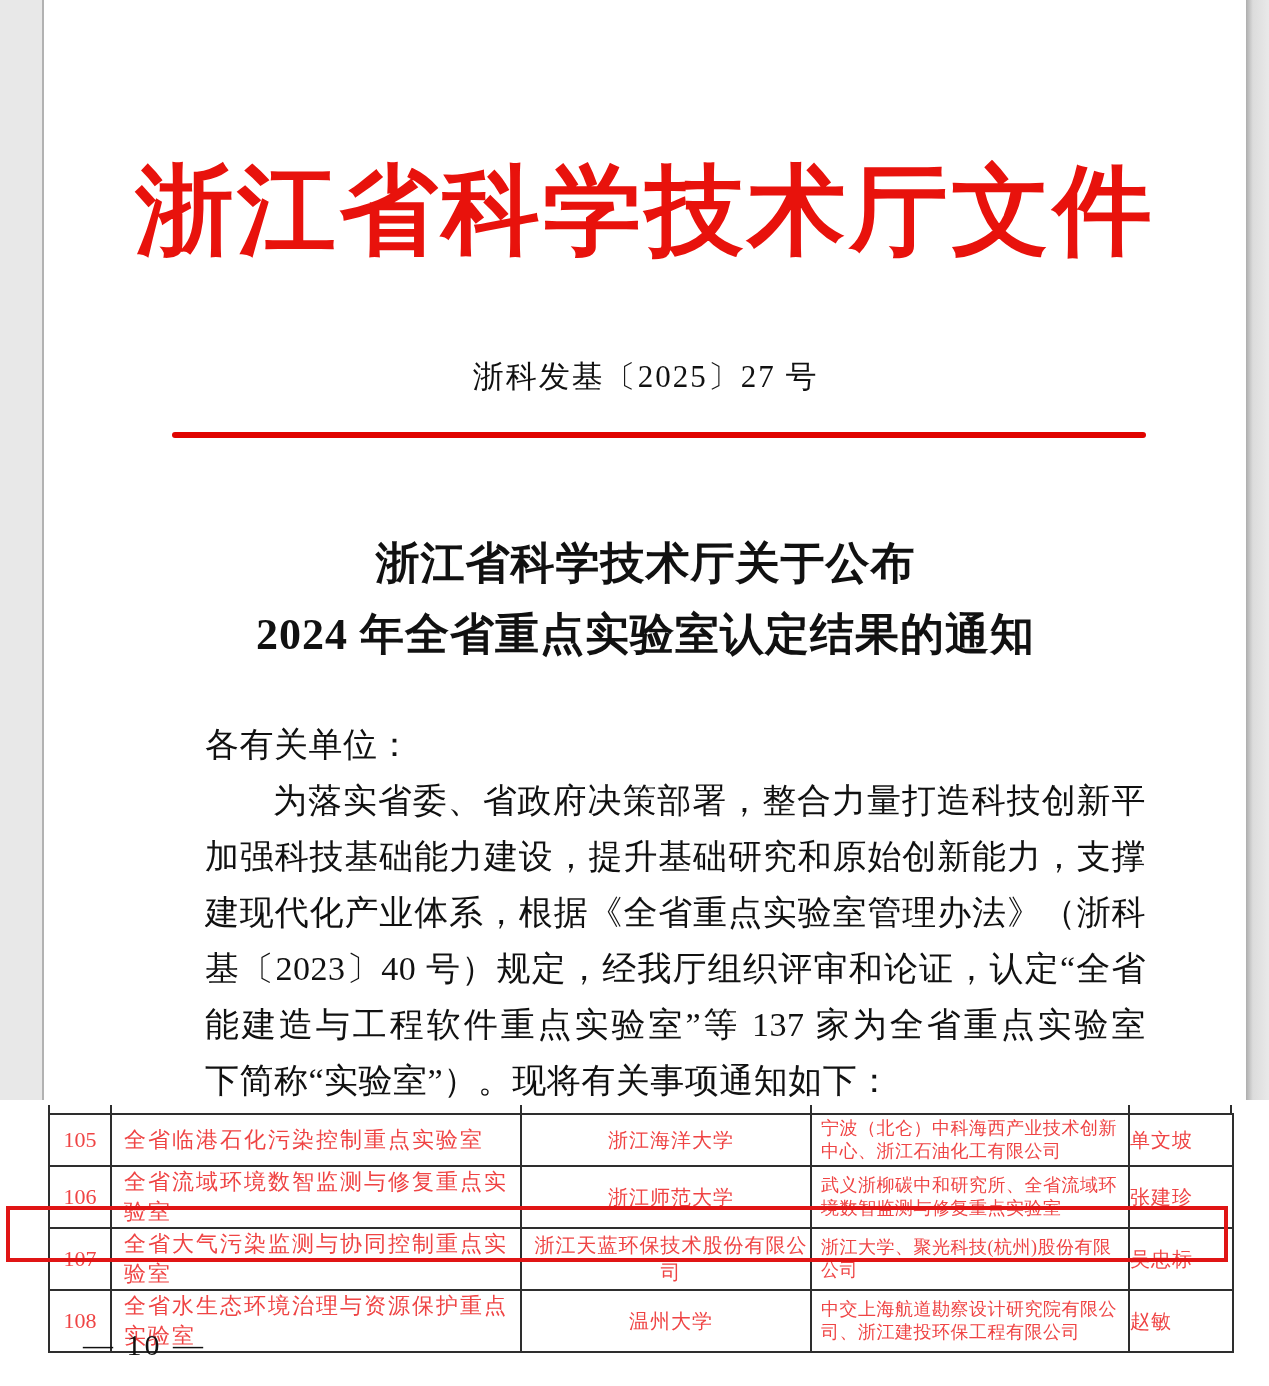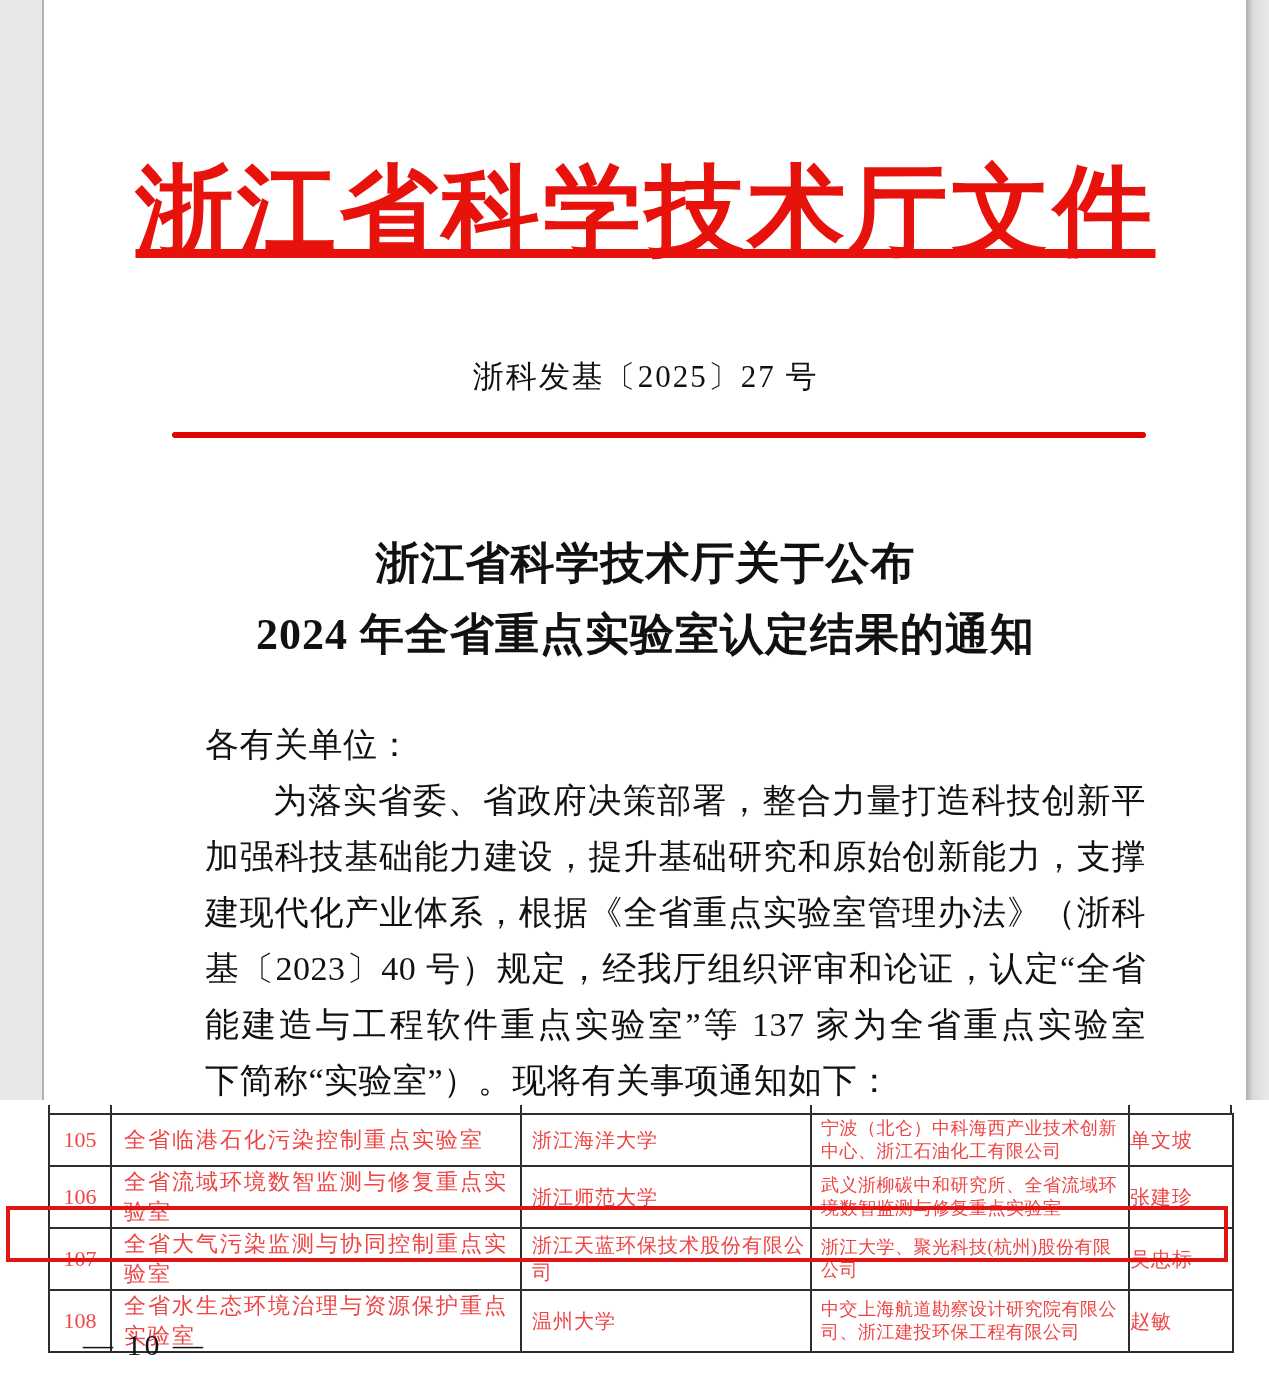--- a/index.html
+++ b/index.html
@@ -13,21 +13,21 @@
   }
   .margin-right {
     position:absolute; left:1246px; top:0; width:23px; height:1100px;
     background:linear-gradient(90deg,#adadad 0,#dcdcdc 30%,#e9e9e9 100%);
   }
 
   
   .letterhead {
     position:absolute; top:146px; left:44px; width:1203px;
     text-align:center; color:#e8120c; font-size:98px; font-weight:700;
-    letter-spacing:4px; white-space:nowrap;text-decoration:underline;
+    letter-spacing:4px; white-space:nowrap;
   }
   .doc-number {
     position:absolute; top:356px; left:44px; width:1203px;
     text-align:center; font-size:31px; letter-spacing:2px;
   }
   .red-rule {
     position:absolute; top:432px; left:172px; width:974px; height:6px;
     background:#e00400; border-radius:3px;
   }
 
@@ -58,21 +58,21 @@
     border:2px solid #2e2e2e; height:50px; vertical-align:middle;
     font-family:"Liberation Serif","DejaVu Serif",serif; color:#ef4444;
   }
   .col-no    { width:62px;  }
   .col-lab   { width:410px; }
   .col-host  { width:290px; }
   .col-part  { width:318px; }
   .col-dir   { width:104px; }
   td.cell-no   { text-align:center; font-size:22px; }
   td.cell-lab  { padding-left:12px; font-size:22px; letter-spacing:2px; }
-  td.cell-host { padding-left:10px; font-size:20px; letter-spacing:1px; }
+  td.cell-host { padding-left:10px; font-size:20px; letter-spacing:1px;text-align:center; }
   td.cell-part { padding:2px 6px 2px 9px; font-size:18px; line-height:23px; letter-spacing:0.5px; }
   td.cell-dir  { text-align:left; font-size:20px; letter-spacing:1px; }
 
   
   .stub { position:absolute; top:5px; width:2px; height:9px; background:#2e2e2e; }
 
   
   .highlight-box {
     position:absolute; left:6px; top:1206px; width:1222px; height:56px;
     border:4px solid #e01515; background:transparent;

